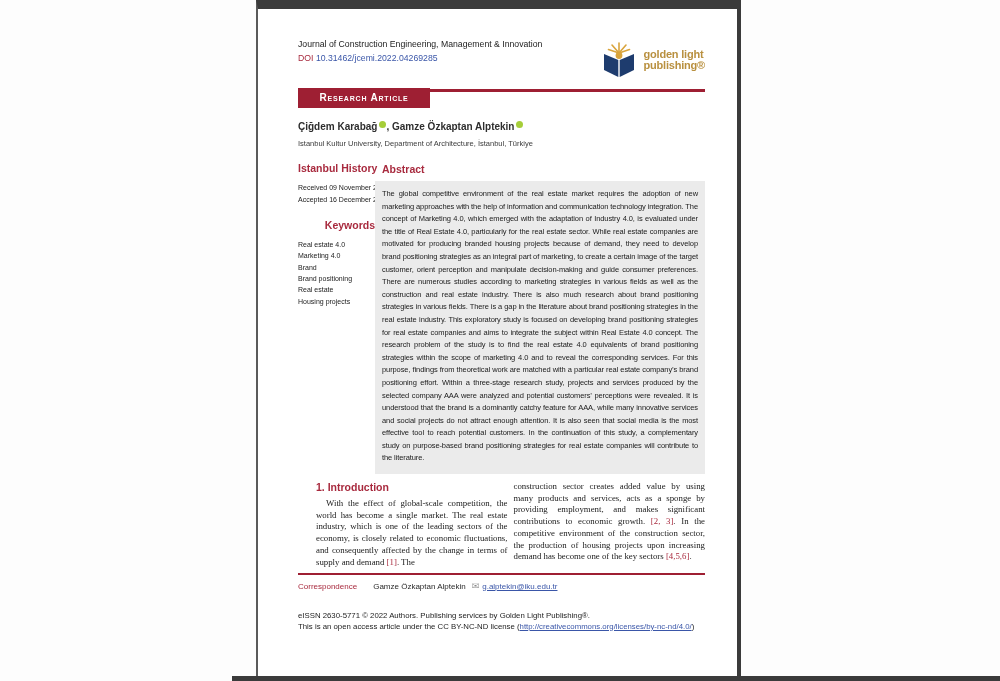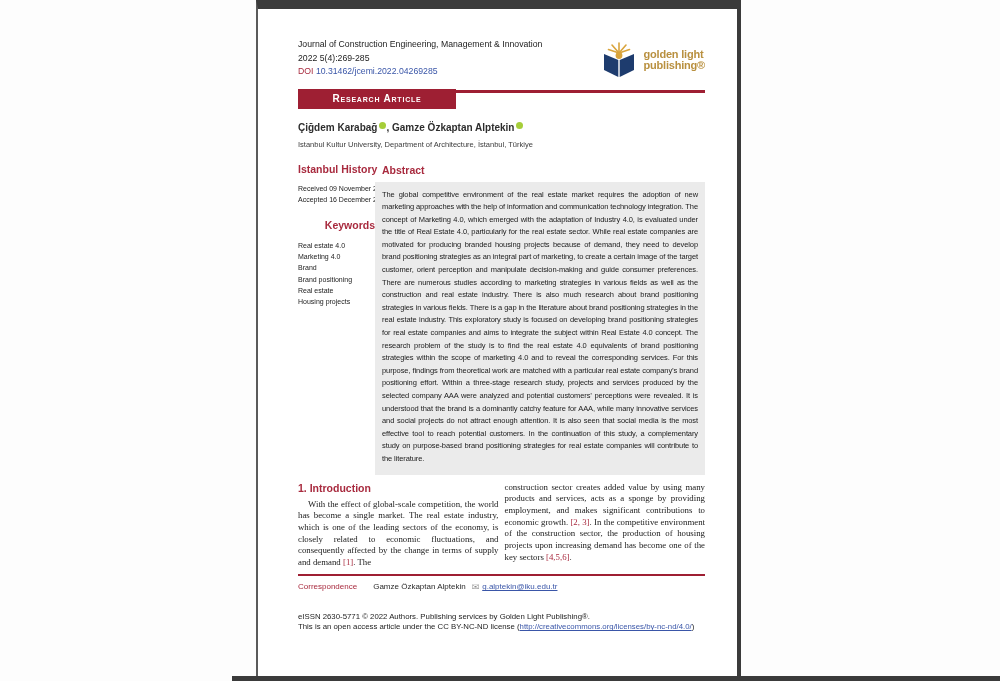--- a/index.html
+++ b/index.html
@@ -15,21 +15,21 @@
   .header-row { display:flex; justify-content:space-between; align-items:flex-start; }
   .journal-info { font-size:8.7px; line-height:13.5px; color:#1c1c1c; }
   .doi-label { color:var(--accent); }
   .doi-link { color:var(--link); text-decoration:none; cursor:pointer; }
   .logo { display:flex; align-items:center; gap:5px; margin-top:3px; margin-right:0px; }
   .logo-text { color:#b9903f; font-weight:bold; font-size:11px; line-height:10.5px; letter-spacing:-0.2px; }
 
   
   .badge-row { display:flex; align-items:flex-start; margin-top:10px; }
   .badge { background:var(--accent-dark); color:#fff; font-variant:small-caps; font-weight:bold;
-           font-size:10px; letter-spacing:0.8px; width:158px; text-align:center; padding:4px 0 5px; }
+           font-size:10px; letter-spacing:0.8px; width:132px; text-align:center; padding:4px 0 5px; }
   .badge-rule { flex:1; height:3px; background:var(--accent-dark); margin-top:1px; }
 
   
   .title { margin-top:16px; font-size:13.5px; font-weight:500; color:var(--accent); letter-spacing:0.2px; }
   .authors { margin-top:13px; font-size:10px; font-weight:bold; color:#2e2e2e; }
   .orcid { display:inline-block; width:7px; height:7px; border-radius:50%; background:var(--orcid);
            margin-left:2px; vertical-align:2px; cursor:pointer; }
   .affiliation { margin-top:7px; font-size:7.5px; color:#3c3c3c; }
 
   
@@ -38,21 +38,21 @@
   .side-col h3, .abs-col h3, .intro-col h3 { font-size:10.5px; font-weight:bold; color:var(--accent); }
   .side-col h3 { margin-bottom:8px; }
   .side-col h3.kw { margin-top:15px;text-align:right; }
   .side-col ul { list-style:none; }
   .abs-col { flex:1; }
   .abs-col h3 { margin:0 0 6px 7px; }
   .abs-box { background:#ebebeb; padding:7px 7px 9px; font-size:7.5px; line-height:12.6px;
              letter-spacing:-0.1px; text-align:justify; color:#1b1b1b; }
 
   
-  .intro-row { display:flex; gap:6px; margin-top:7px; }
+  .intro-row { display:flex; gap:6px; margin-top:7px;margin-left:18px; }
   .intro-col { flex:1; }
   .intro-col h3 { margin-bottom:5px; }
   .body-text { font-family:"Liberation Serif", serif; font-size:8.8px; line-height:11.7px;
                text-align:justify; color:#1a1a1a; }
   .indent { text-indent:10px; }
   .ref { color:var(--accent); cursor:pointer; }
 
   
   .foot-rule { height:2px; background:var(--accent-dark); margin-top:5px; }
   .corr-row { margin-top:6px; font-size:8px; color:#2a2a2a; display:flex; align-items:center; }
@@ -64,21 +64,20 @@
 </style>
 </head>
 <body>
 
 <div class="canvas">
   <div class="page">
 
     <div class="header-row">
       <div class="journal-info">
         <div>Journal of Construction Engineering, Management &amp; Innovation</div>
-        <div>2022 5(4):269-285</div>
         <div>
           <span class="doi-label">DOI</span>
           <a class="doi-link">10.31462/jcemi.2022.04269285</a>
         </div>
       </div>
       <div class="logo">
         <svg width="38" height="37" viewBox="0 0 38 37">
           <g stroke="#d9a43c" stroke-width="1.6" stroke-linecap="round">
             <line x1="19" y1="12" x2="19" y2="2"></line>
             <line x1="19" y1="12" x2="12" y2="4"></line>

